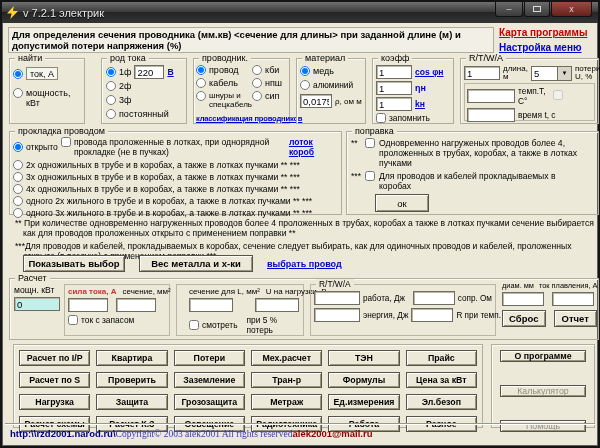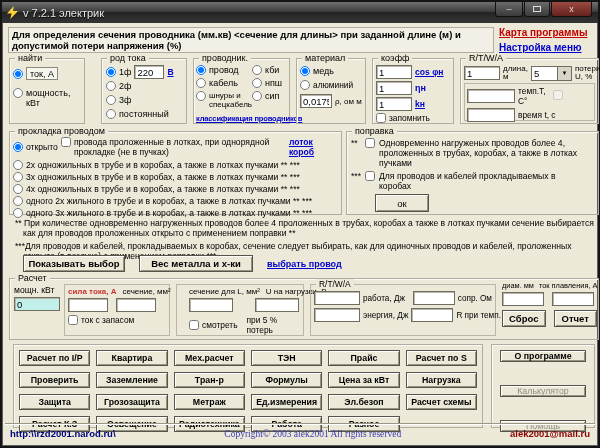--- a/index.html
+++ b/index.html
@@ -115,21 +115,21 @@
   .p-grid { top:320px; left:8px; width:470px; height:84px; padding:5px;
             display:grid; grid-template-columns:repeat(6,1fr); gap:6px 6px; }
   .p-grid .btn { height:16px; font-size:8.8px; }
   .p-side { top:320px; left:486px; width:104px; height:84px; padding:5px 8px;
             display:flex; flex-direction:column; gap:23px; }
   .p-side .btn { height:16px; font-size:8.8px; }
 
   
   .status { position:absolute; left:0; right:0; bottom:0; height:20px;
             border-top:1px solid #9a9787; box-shadow:0 1px 0 #fff inset;
-            display:flex; align-items:center; justify-content:space-between; padding:0 5px; }
+            display:flex; align-items:center; padding:0 5px; }
   .st-site  { font-weight:bold; color:#00007d; font-size:9.5px; }
   .st-copy  { color:#3c3cb4; font-size:9.5px; font-family:"Liberation Serif",serif; }
   .st-mail  { font-weight:bold; color:#8b0000; font-size:9.5px; }
 </style>
 </head>
 <body>
 
 <div class="window">
 
   <div class="titlebar">
@@ -416,20 +416,21 @@
         <div class="bts">
           <div class="btn">Сброс</div>
           <div class="btn">Отчет</div>
         </div>
       </div>
     </div>
 
     <div class="panel p-grid">
       <div class="btn">Расчет по I/P</div>
       <div class="btn">Квартира</div>
+      <div class="btn">Потери</div>
       <div class="btn">Мех.расчет</div>
       <div class="btn">ТЭН</div>
       <div class="btn">Прайс</div>
       <div class="btn">Расчет по S</div>
       <div class="btn">Проверить</div>
       <div class="btn">Заземление</div>
       <div class="btn">Тран-р</div>
       <div class="btn">Формулы</div>
       <div class="btn">Цена за кВт</div>
       <div class="btn">Нагрузка</div>

